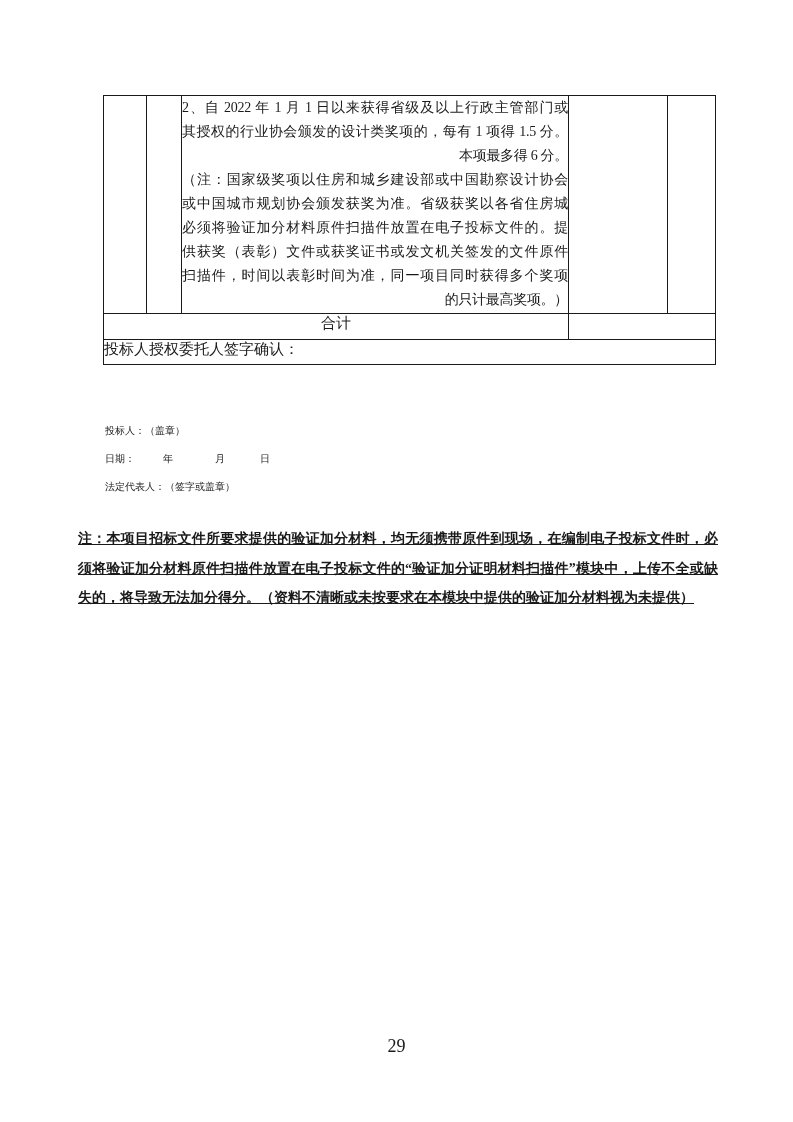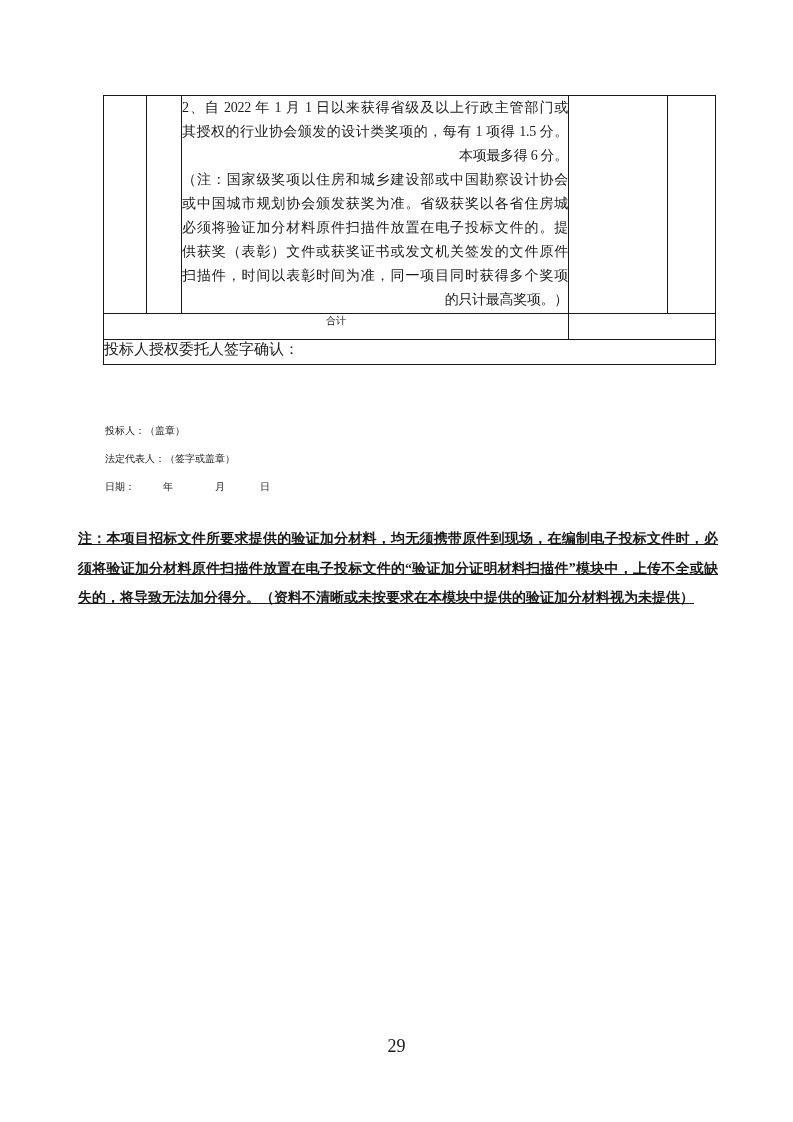--- a/index.html
+++ b/index.html
@@ -35,21 +35,21 @@
   .cl.j{
     text-align:justify;
     text-align-last:justify;
   }
   tr.r1{height:218px;}
   tr.r2{height:26px;}
   tr.r3{height:25px;}
   td.total-label{
     text-align:center;
     vertical-align:middle;
-    font-size:10px;
+    font-size:15px;
   }
   td.sign-confirm{
     vertical-align:middle;
     font-size:15px;
     padding-left:8px;
   }
   .sig-block{
     position:absolute;left:105px;top:421px;
     font-size:10px;
   }
@@ -113,23 +113,23 @@
         <td class="total-value" colspan="2"></td>
       </tr>
       <tr class="r3">
         <td class="sign-confirm" colspan="5">投标人授权委托人签字确认：</td>
       </tr>
     </tbody>
   </table>
 
   <div class="sig-block">
     <div class="sig-line">投标人：（盖章）</div>
-    <div class="sig-line">法定代表人：（签字或盖章）</div>
     <div class="sig-line">
       <span>日期：</span><span class="gy">年</span><span class="gm">月</span><span class="gd">日</span>
     </div>
+    <div class="sig-line">法定代表人：（签字或盖章）</div>
   </div>
 
   <div class="note">注：本项目招标文件所要求提供的验证加分材料，均无须携带原件到现场，在编制电子投标文件时，必须将验证加分材料原件扫描件放置在电子投标文件的“验证加分证明材料扫描件”模块中，上传不全或缺失的，将导致无法加分得分。（资料不清晰或未按要求在本模块中提供的验证加分材料视为未提供）</div>
 
   <div class="page-num">29</div>
 
 </div>
 
 </body></html>

